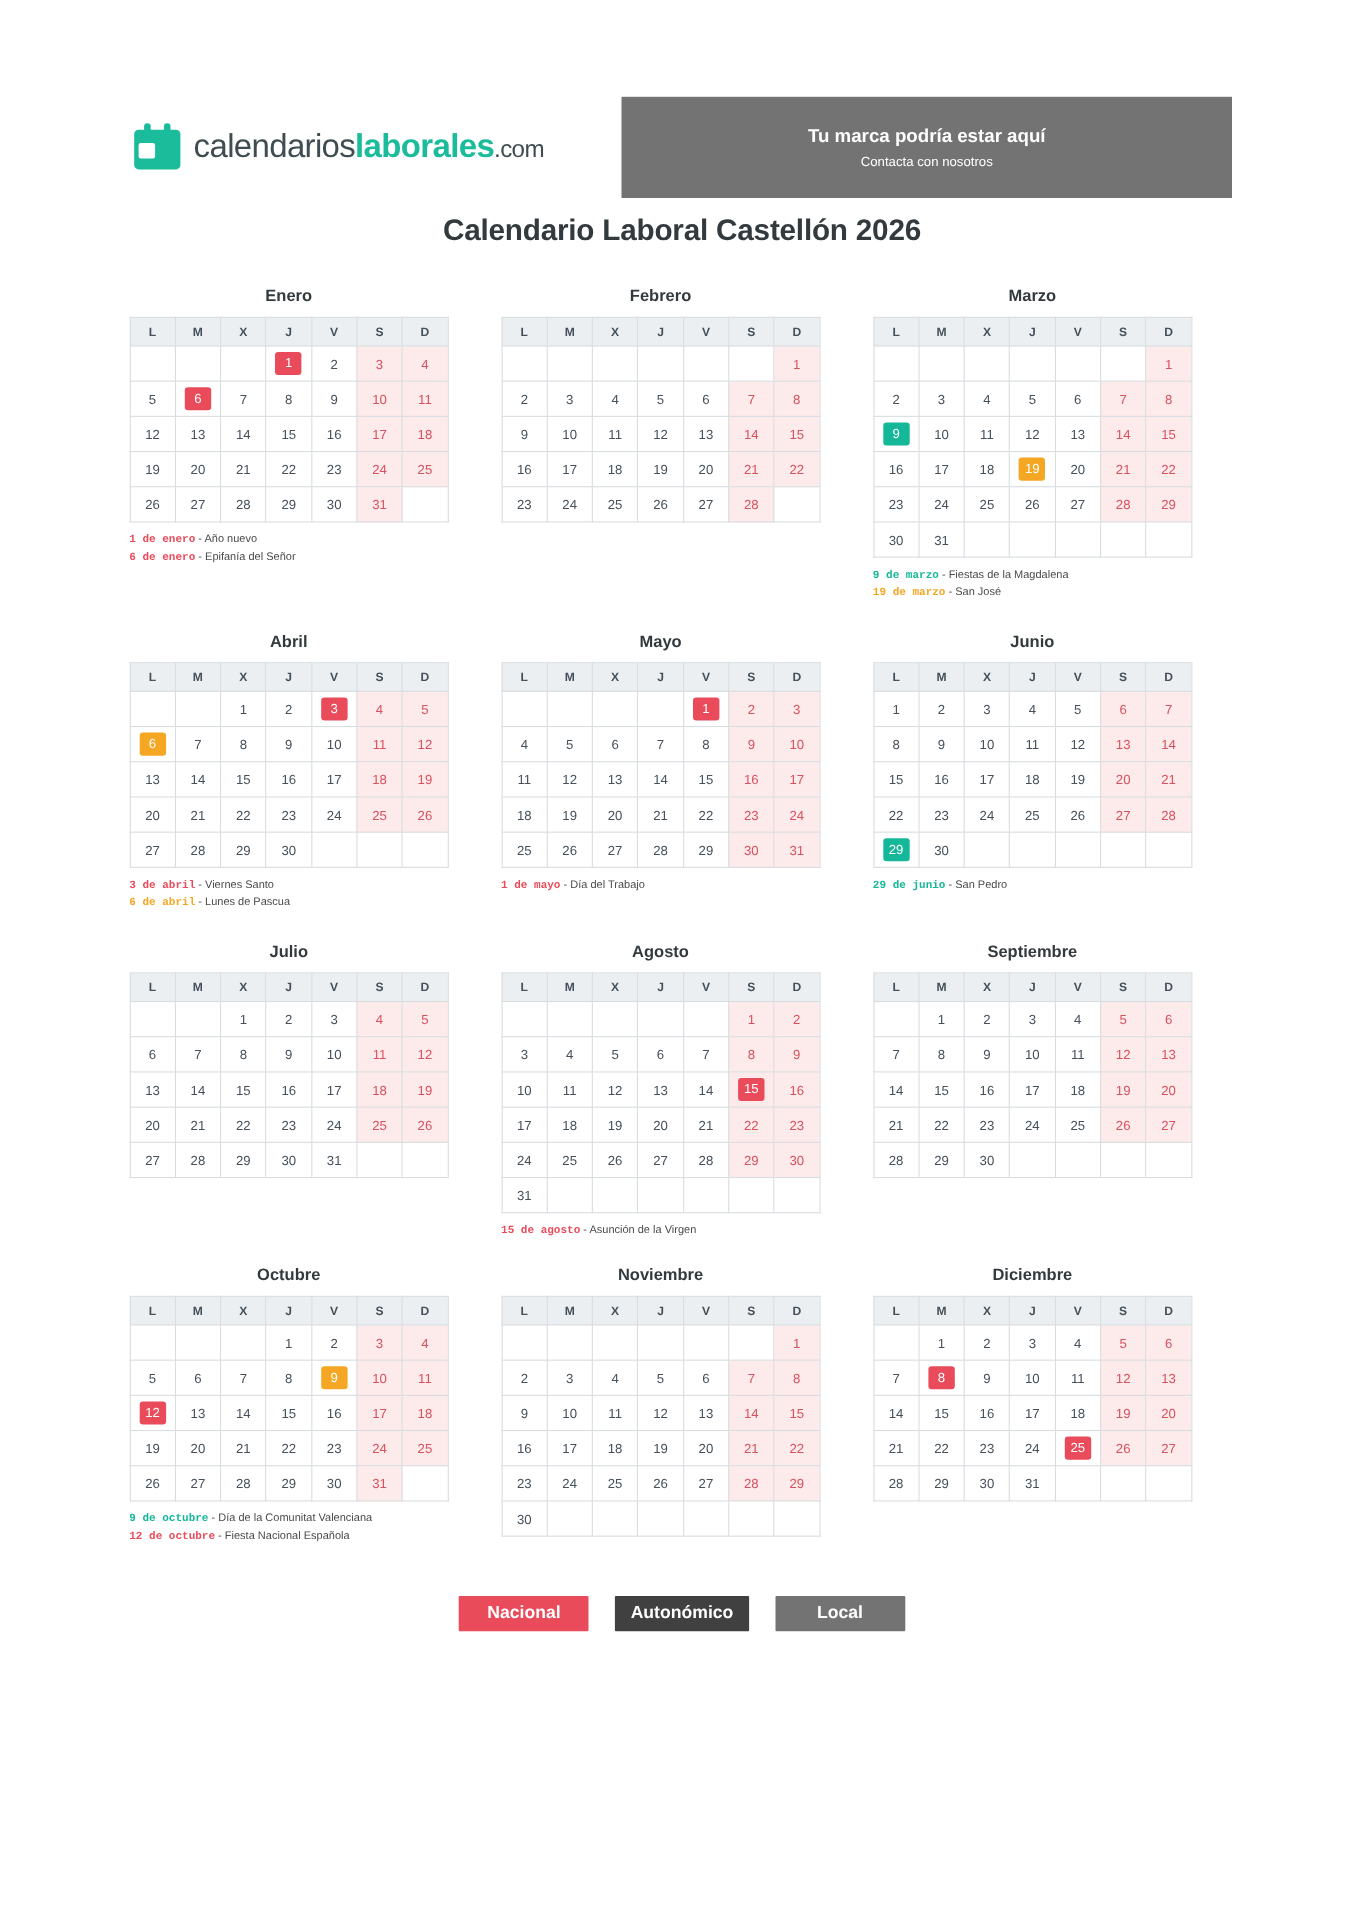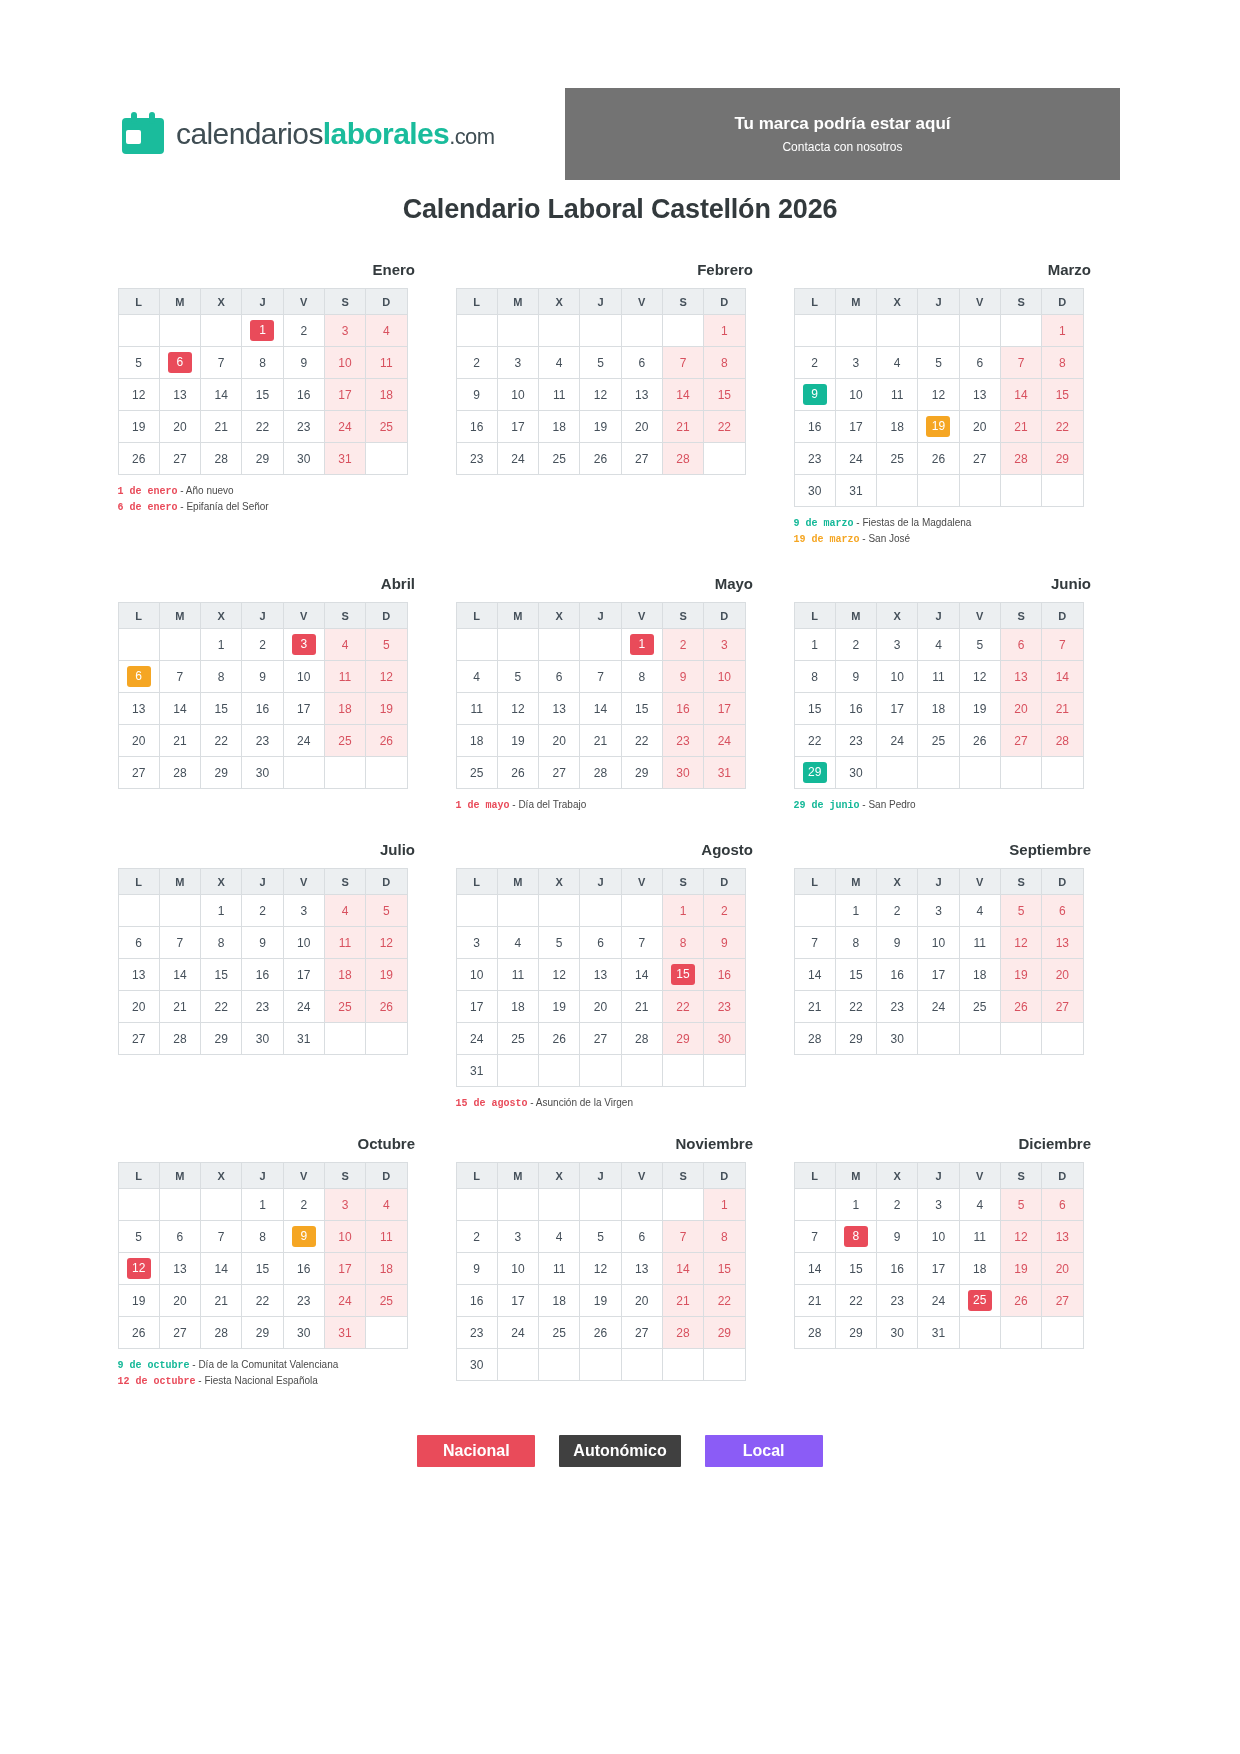--- a/index.html
+++ b/index.html
@@ -94,21 +94,21 @@
     justify-content: flex-start;
   }
   .month {
     width: 305px;
     margin-right: 33px;
     box-sizing: border-box;
   }
   .month:last-child { margin-right: 0; }
 
   .month-name {
-    text-align: right;
+    text-align: center;
     font-size: 15px;
     font-weight: 700;
     color: #333a3d;
     margin-bottom: 10px;
   }
   table.cal {
     border-collapse: collapse;
     width: 290px;
     margin: 0 auto;
     table-layout: fixed;
@@ -184,21 +184,21 @@
     text-align: center;
     color: #ffffff;
     font-size: 16px;
     font-weight: 700;
     border-radius: 1px;
     padding: 0 14px;
     box-sizing: border-box;
   }
   .lg-nac { background: #e94b5a; }
   .lg-aut { background: #404040; }
-  .lg-loc { background: #8b5cf6; }
+  .lg-loc { background: #737373; }
 </style>
 </head>
 <body>
 
 <div class="page">
 
   <div class="header">
     <div class="logo-wrap">
       <span class="logo-icon">
         <svg width="46" height="46" viewBox="0 0 46 46" xmlns="http://www.w3.org/2000/svg">
@@ -498,20 +498,24 @@
                 <td>27</td>
                 <td>28</td>
                 <td>29</td>
                 <td>30</td>
                 <td class="empty"></td>
                 <td class="empty"></td>
                 <td class="empty"></td>
               </tr>
             </tbody>
           </table>
+          <div class="notes">
+            <div class="note"><span class="d nac">3 de abril</span><span class="t"> - Viernes Santo</span></div>
+            <div class="note"><span class="d aut">6 de abril</span><span class="t"> - Lunes de Pascua</span></div>
+          </div>
         </div>
         <div class="month">
           <div class="month-name">Mayo</div>
           <table class="cal">
             <thead>
               <tr>
                 <th>L</th>
                 <th>M</th>
                 <th>X</th>
                 <th>J</th>

